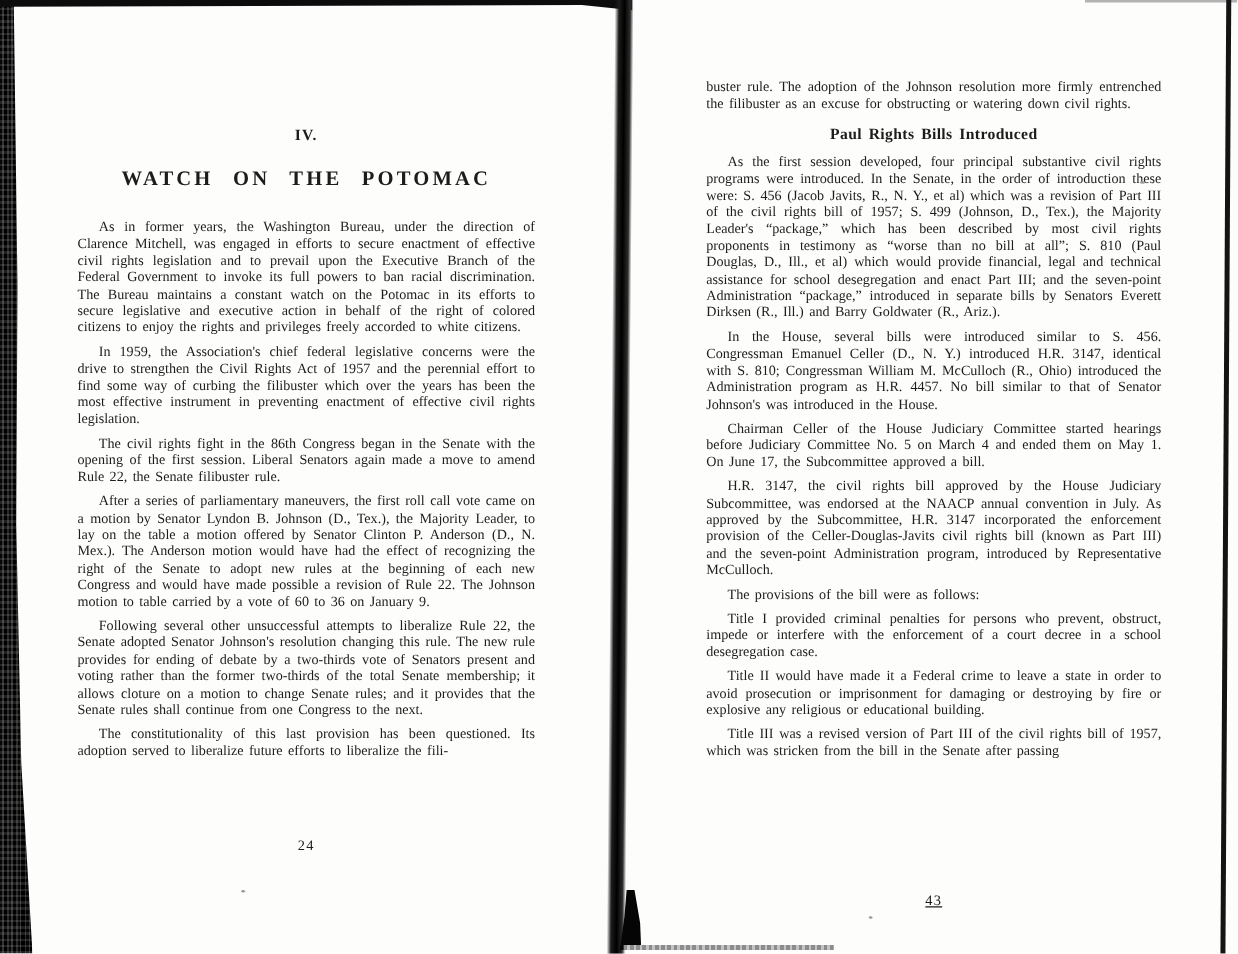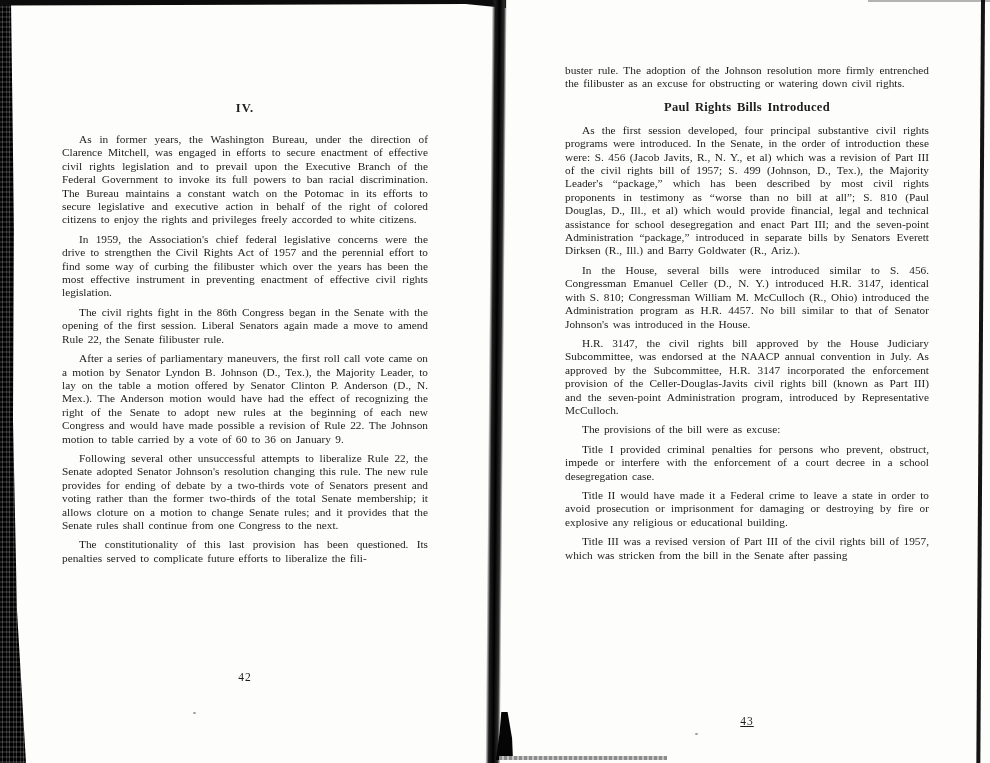--- a/index.html
+++ b/index.html
@@ -74,36 +74,38 @@
   .speck.s2{left:695px;top:733px;width:3px;height:2px;}
   .speck.s3{left:912px;top:145px;width:4px;height:2px;}
 </style>
 </head>
 <body>
 
 <div class="spread">
 
   <div class="page left">
     <div class="chapnum">IV.</div>
+    <h1 class="title">WATCH ON THE POTOMAC</h1>
     <p>As in former years, the Washington Bureau, under the direction of Clarence Mitchell, was engaged in efforts to secure enactment of effective civil rights legislation and to prevail upon the Executive Branch of the Federal Government to invoke its full powers to ban racial discrimination. The Bureau maintains a constant watch on the Potomac in its efforts to secure legislative and executive action in behalf of the right of colored citizens to enjoy the rights and privileges freely accorded to white citizens.</p>
     <p>In 1959, the Association's chief federal legislative concerns were the drive to strengthen the Civil Rights Act of 1957 and the perennial effort to find some way of curbing the filibuster which over the years has been the most effective instrument in preventing enactment of effective civil rights legislation.</p>
     <p>The civil rights fight in the 86th Congress began in the Senate with the opening of the first session. Liberal Senators again made a move to amend Rule 22, the Senate filibuster rule.</p>
     <p>After a series of parliamentary maneuvers, the first roll call vote came on a motion by Senator Lyndon B. Johnson (D., Tex.), the Majority Leader, to lay on the table a motion offered by Senator Clinton P. Anderson (D., N. Mex.). The Anderson motion would have had the effect of recognizing the right of the Senate to adopt new rules at the beginning of each new Congress and would have made possible a revision of Rule 22. The Johnson motion to table carried by a vote of 60 to 36 on January 9.</p>
     <p>Following several other unsuccessful attempts to liberalize Rule 22, the Senate adopted Senator Johnson's resolution changing this rule. The new rule provides for ending of debate by a two-thirds vote of Senators present and voting rather than the former two-thirds of the total Senate membership; it allows cloture on a motion to change Senate rules; and it provides that the Senate rules shall continue from one Congress to the next.</p>
-    <p>The constitutionality of this last provision has been questioned. Its penalties served to complicate future efforts to liberalize the fili-</p>
+    <p>The constitutionality of this last provision has been questioned. Its adoption served to liberalize future efforts to liberalize the fili-</p>
   </div>
-  <div class="pagenum pn-left">42</div>
+  <div class="pagenum pn-left">24</div>
 
   <div class="page right">
     <p class="noindent">buster rule. The adoption of the Johnson resolution more firmly entrenched the filibuster as an excuse for obstructing or watering down civil rights.</p>
     <h2 class="section">Paul Rights Bills Introduced</h2>
     <p>As the first session developed, four principal substantive civil rights programs were introduced. In the Senate, in the order of introduction these were: S. 456 (Jacob Javits, R., N. Y., et al) which was a revision of Part III of the civil rights bill of 1957; S. 499 (Johnson, D., Tex.), the Majority Leader's “package,” which has been described by most civil rights proponents in testimony as “worse than no bill at all”; S. 810 (Paul Douglas, D., Ill., et al) which would provide financial, legal and technical assistance for school desegregation and enact Part III; and the seven-point Administration “package,” introduced in separate bills by Senators Everett Dirksen (R., Ill.) and Barry Goldwater (R., Ariz.).</p>
     <p>In the House, several bills were introduced similar to S. 456. Congressman Emanuel Celler (D., N. Y.) introduced H.R. 3147, identical with S. 810; Congressman William M. McCulloch (R., Ohio) introduced the Administration program as H.R. 4457. No bill similar to that of Senator Johnson's was introduced in the House.</p>
+    <p>Chairman Celler of the House Judiciary Committee started hearings before Judiciary Committee No. 5 on March 4 and ended them on May 1. On June 17, the Subcommittee approved a bill.</p>
     <p>H.R. 3147, the civil rights bill approved by the House Judiciary Subcommittee, was endorsed at the NAACP annual convention in July. As approved by the Subcommittee, H.R. 3147 incorporated the enforcement provision of the Celler-Douglas-Javits civil rights bill (known as Part III) and the seven-point Administration program, introduced by Representative McCulloch.</p>
-    <p>The provisions of the bill were as excuse:</p>
+    <p>The provisions of the bill were as follows:</p>
     <p>Title I provided criminal penalties for persons who prevent, obstruct, impede or interfere with the enforcement of a court decree in a school desegregation case.</p>
     <p>Title II would have made it a Federal crime to leave a state in order to avoid prosecution or imprisonment for damaging or destroying by fire or explosive any religious or educational building.</p>
     <p>Title III was a revised version of Part III of the civil rights bill of 1957, which was stricken from the bill in the Senate after passing</p>
   </div>
   <div class="pagenum pn-right">43</div>
 
   <div class="edge-left"></div>
   <div class="edge-top"></div>
   <div class="edge-top-right"></div>
   <div class="spine"></div>

